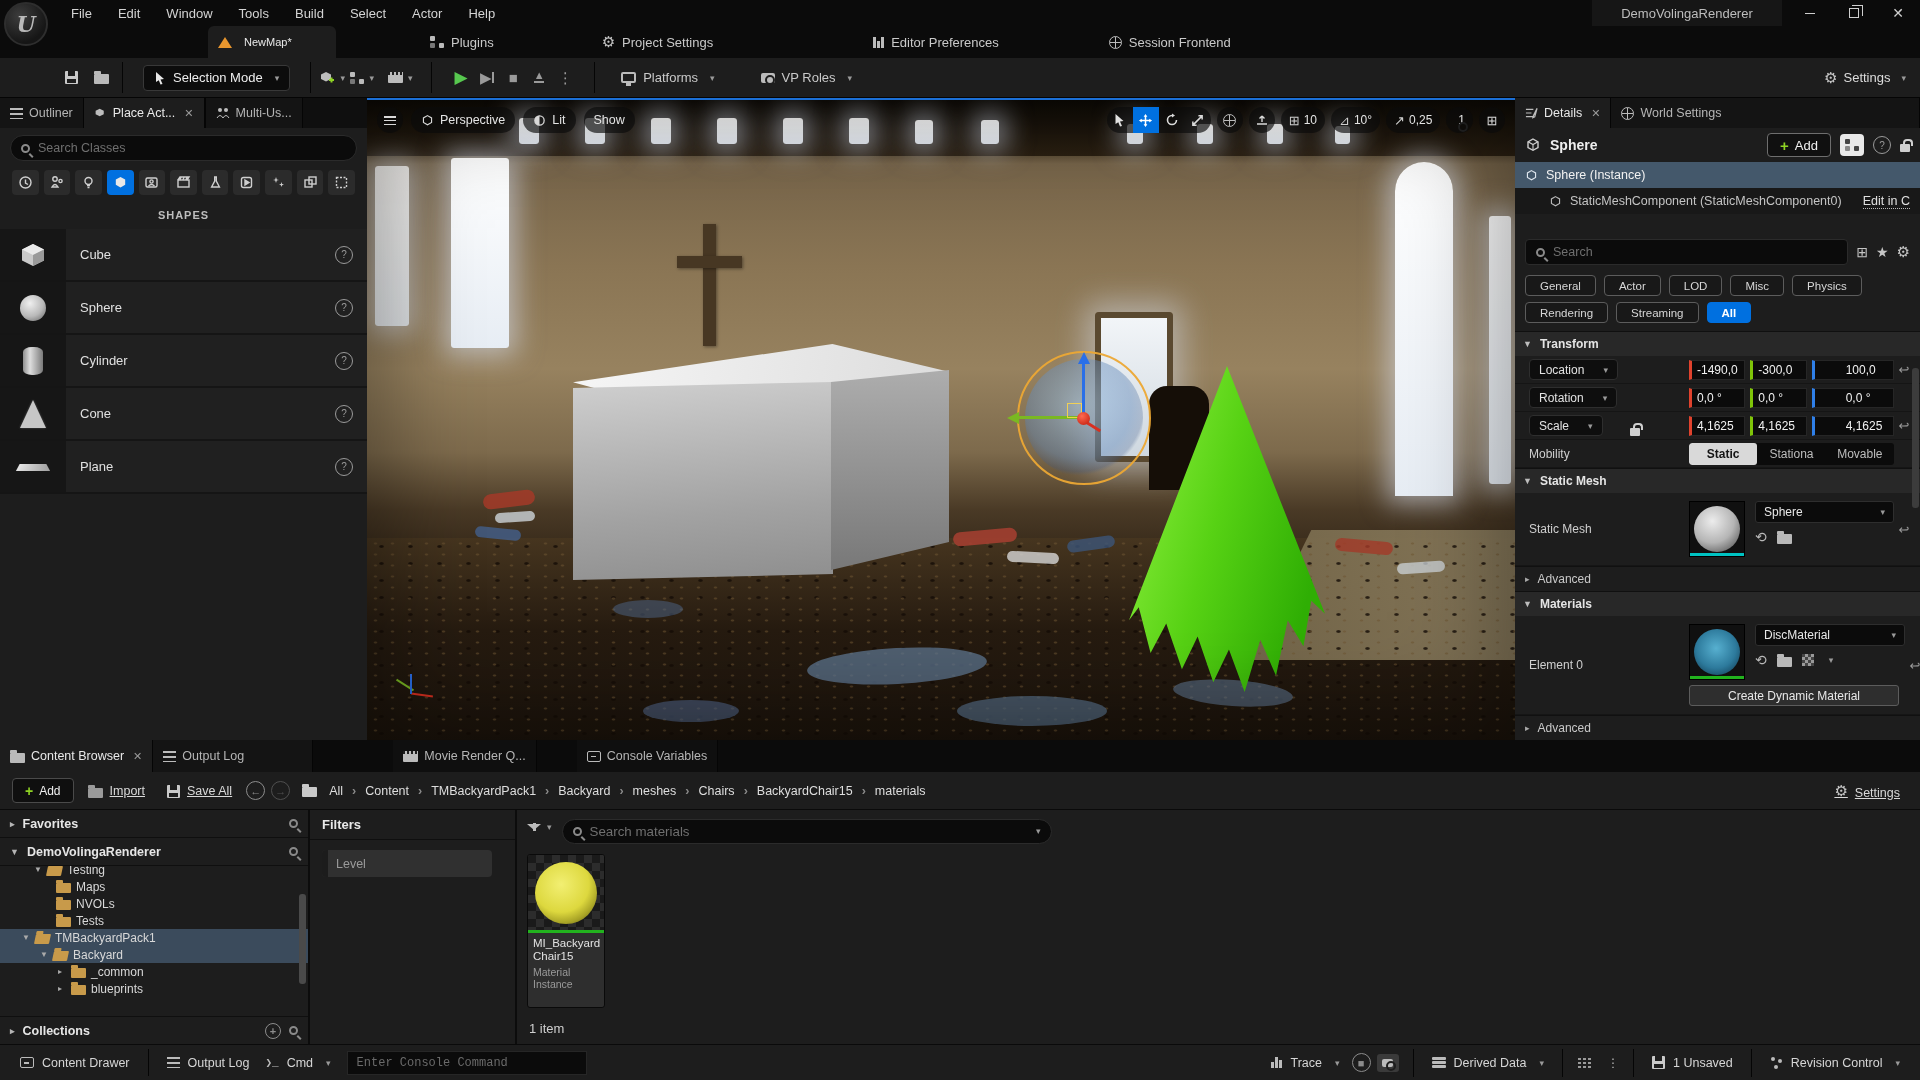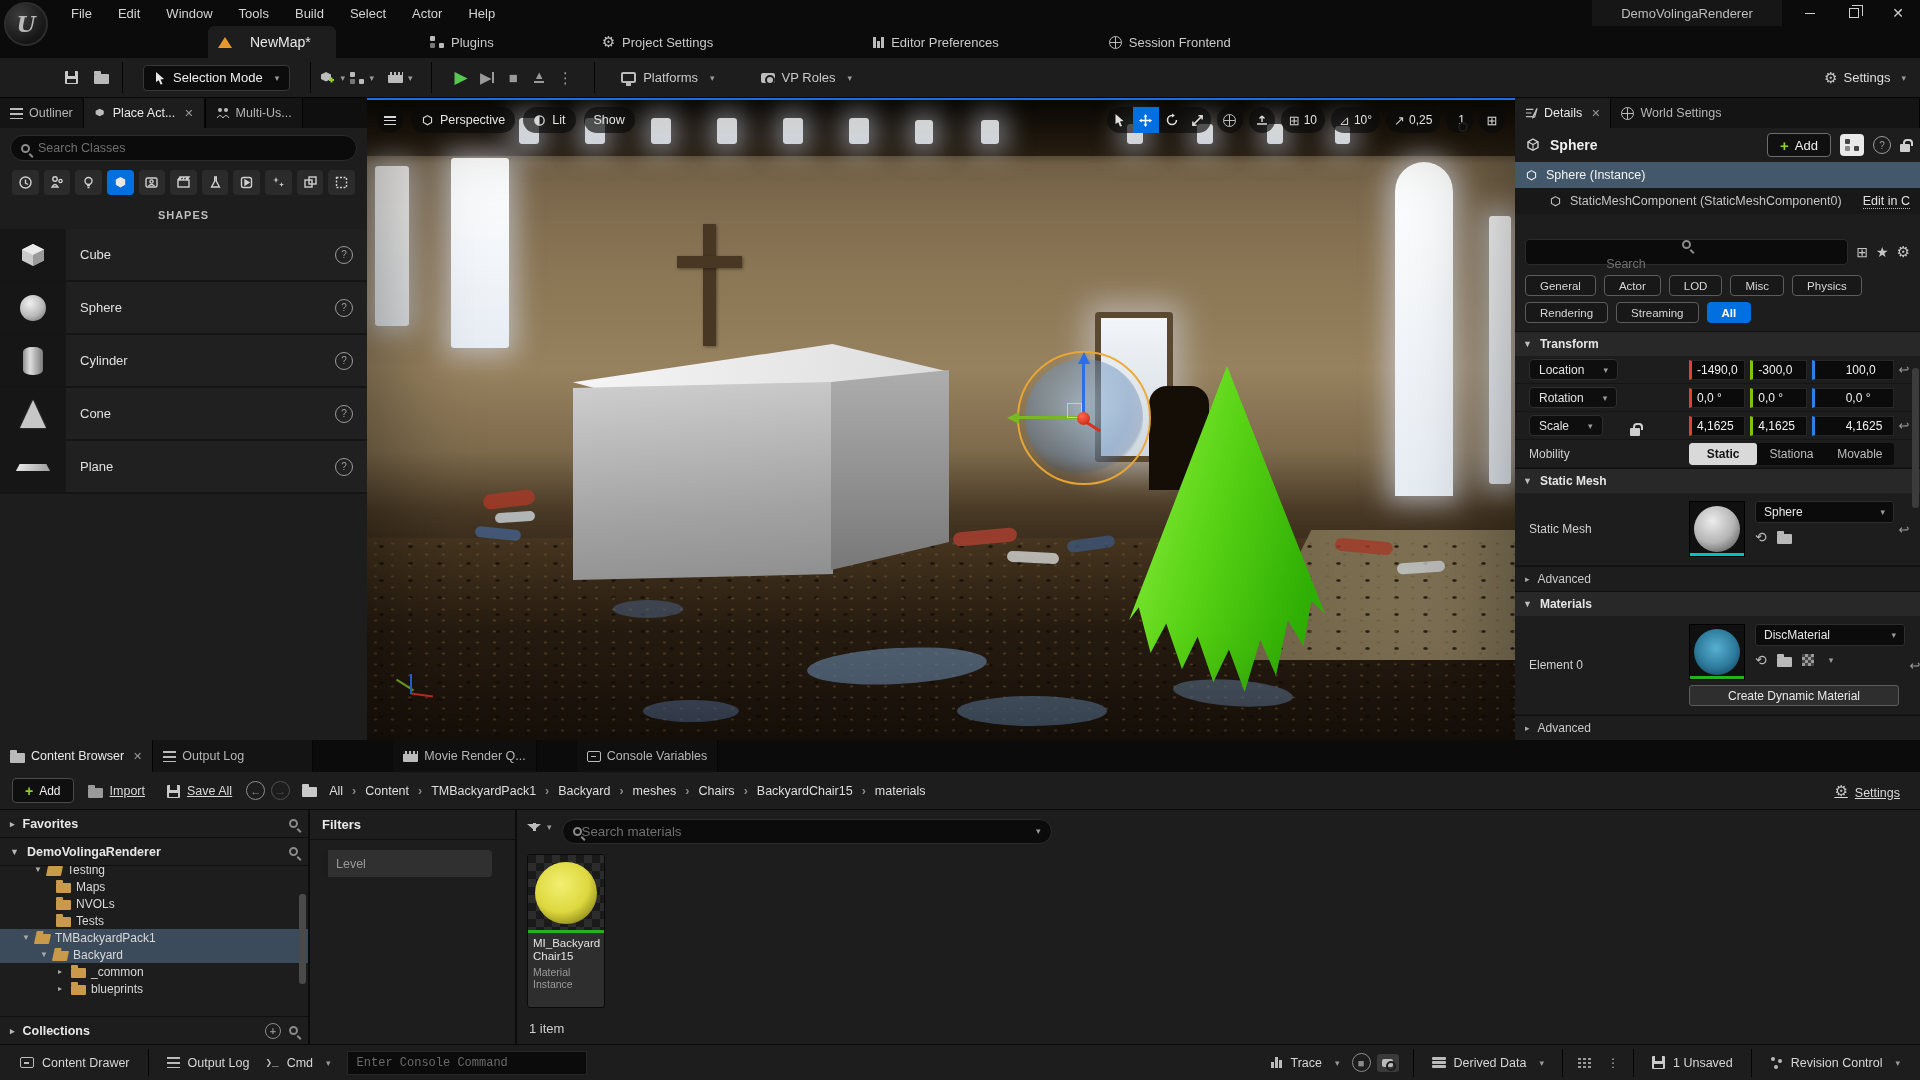--- a/index.html
+++ b/index.html
@@ -23,21 +23,21 @@
   .win-title{position:absolute;left:1592px;top:0;width:190px;height:26px;background:#161616;
     display:flex;align-items:center;justify-content:center;color:#bdbdbd;font-size:13px;}
   .win-btns{position:absolute;right:0;top:0;height:26px;display:flex;}
   .win-btn{width:44px;height:26px;display:flex;align-items:center;justify-content:center;color:#cfcfcf;font-size:14px;}
   .i-restore{width:10px;height:10px;border:1px solid #cfcfcf;position:relative;}
   .i-restore::before{content:"";position:absolute;left:2px;top:-4px;width:10px;height:10px;border:1px solid #cfcfcf;border-left:none;border-bottom:none;}
   .i-min{width:10px;height:1px;background:#cfcfcf;}
   
   #tabrow{left:0;top:26px;width:1920px;height:32px;background:#0b0b0b;display:flex;align-items:flex-end;}
   .level-tab{margin-left:208px;height:32px;width:128px;background:#1d1d1d;border-radius:6px 6px 0 0;
-    display:flex;align-items:center;gap:18px;padding:0 10px;color:#e8e8e8;font-size:14px;}
+    display:flex;align-items:center;gap:12px;padding:0 10px;color:#e8e8e8;font-size:11px;}
   .i-mountain{width:0;height:0;border-left:7px solid transparent;border-right:7px solid transparent;border-bottom:11px solid #e8962e;}
   .tb-btn{display:flex;align-items:center;gap:7px;height:32px;padding:0 10px;color:#c9c9c9;font-size:13px;}
   
   #toolbar{left:0;top:58px;width:1920px;height:40px;background:#1d1d1d;border-bottom:1px solid #050505;display:flex;align-items:center;padding-left:56px;}
   .tool-ic{display:flex;align-items:center;justify-content:center;width:30px;height:28px;border-radius:4px;}
   .pill{background:#0c0c0c;border:1px solid #383838;border-radius:4px;height:26px;display:flex;align-items:center;gap:7px;padding:0 10px;color:#eee;font-size:13px;}
   .playbtn{width:26px;height:26px;display:flex;align-items:center;justify-content:center;font-size:15px;color:#9a9a9a;}
   .play-green{color:#57c84f;font-size:17px;}
   .tri-bar{display:flex;align-items:center;color:#9a9a9a;}
   .tri-bar::after{content:"";width:2px;height:11px;background:#9a9a9a;margin-left:1px;}
@@ -175,21 +175,21 @@
   .trow{height:17px;display:flex;align-items:center;gap:5px;font-size:12px;color:#d8d8d8;white-space:nowrap;}
   .trow .tri{font-size:8px;color:#aaa;width:8px;}
   .trow.sel{background:#3b4b5c;}
   .tscroll{position:absolute;right:2px;top:28px;width:7px;height:90px;background:#4a4a4a;border-radius:3px;}
   .fcol{width:207px;border-right:2px solid #0c0c0c;display:flex;flex-direction:column;background:#1d1d1d;}
   .fhead{height:30px;display:flex;align-items:center;padding:0 12px;font-weight:bold;color:#e8e8e8;font-size:13px;border-bottom:1px solid #0f0f0f;flex:none;}
   .levelchip{margin:10px 12px;height:27px;width:170px;background:#303030;border-radius:4px;display:flex;align-items:center;color:#9a9a9a;font-size:12.5px;position:relative;padding-left:14px;overflow:hidden;}
   .levelchip::before{content:"";position:absolute;left:0;top:0;bottom:0;width:6px;background:#1c1c1c;}
   .acol{flex:1;display:flex;flex-direction:column;position:relative;background:#1d1d1d;}
   .atools{height:34px;display:flex;align-items:center;gap:10px;padding:0 10px;flex:none;}
-  .asearch{width:490px;height:25px;background:var(--inp);border:1px solid #2b2b2b;border-radius:13px;display:flex;align-items:center;padding:0 10px;margin-top:8px;}
+  .asearch{width:490px;height:25px;background:var(--inp);border:1px solid #2b2b2b;border-radius:13px;display:flex;align-items:center;gap:8px;padding:0 10px;margin-top:8px;}
   .asearch input{flex:1;background:none;border:none;outline:none;color:#ddd;}
   .asearch input::placeholder{color:#6f6f6f;}
   .tile{position:absolute;left:10px;top:44px;width:78px;background:#2e2e2e;border:1px solid #0a0a0a;border-radius:3px;overflow:hidden;}
   .tile .tthumb{width:100%;height:75px;position:relative;background:conic-gradient(#2c2c2c 25%,#1a1a1a 0 50%,#2c2c2c 0 75%,#1a1a1a 0);background-size:16px 16px;display:flex;align-items:center;justify-content:center;}
   .yellowball{width:62px;height:62px;border-radius:50%;background:radial-gradient(circle at 42% 36%,#f2ef72,#ddd83e 52%,#a8a326 72%,#4a470f 95%);}
   .tile .gbar{height:3px;background:#22b31e;}
   .tile .tname{padding:4px 5px 1px;color:#e2e2e2;font-size:11.5px;line-height:13px;}
   .tile .ttype{padding:2px 5px 17px;color:#9a9a9a;font-size:10.5px;}
   .itemcount{position:absolute;left:12px;bottom:8px;color:#cfcfcf;font-size:13px;}
   
@@ -649,21 +649,21 @@
     </div>
     <div class="comp-row">
       <svg width="13" height="13" viewBox="0 0 16 16">
           <path d="M8 2 L13 4.8 L13 10.5 L8 13.3 L3 10.5 L3 4.8 Z" fill="none" stroke="#b9b9b9" stroke-width="1.4"></path>
         </svg>
       <span style="white-space:nowrap;">StaticMeshComponent (StaticMeshComponent0)</span>
       <span class="edit">Edit in C</span>
     </div>
 
     <div class="dsearch">
-      <div class="searchbox" style="border-radius:4px;flex-direction:column;">
+      <div class="searchbox" style="border-radius:4px;">
         <span class="i-search"></span>
         <input placeholder="Search" style="">
       </div>
       <span style="font-size:14px;color:#c5c5c5;">⊞</span>
       <span style="font-size:14px;color:#c5c5c5;">★</span>
       <span class="gear">⚙</span>
     </div>
     <div class="chiprow">
       <div class="chip">General</div>
       <div class="chip">Actor</div>

